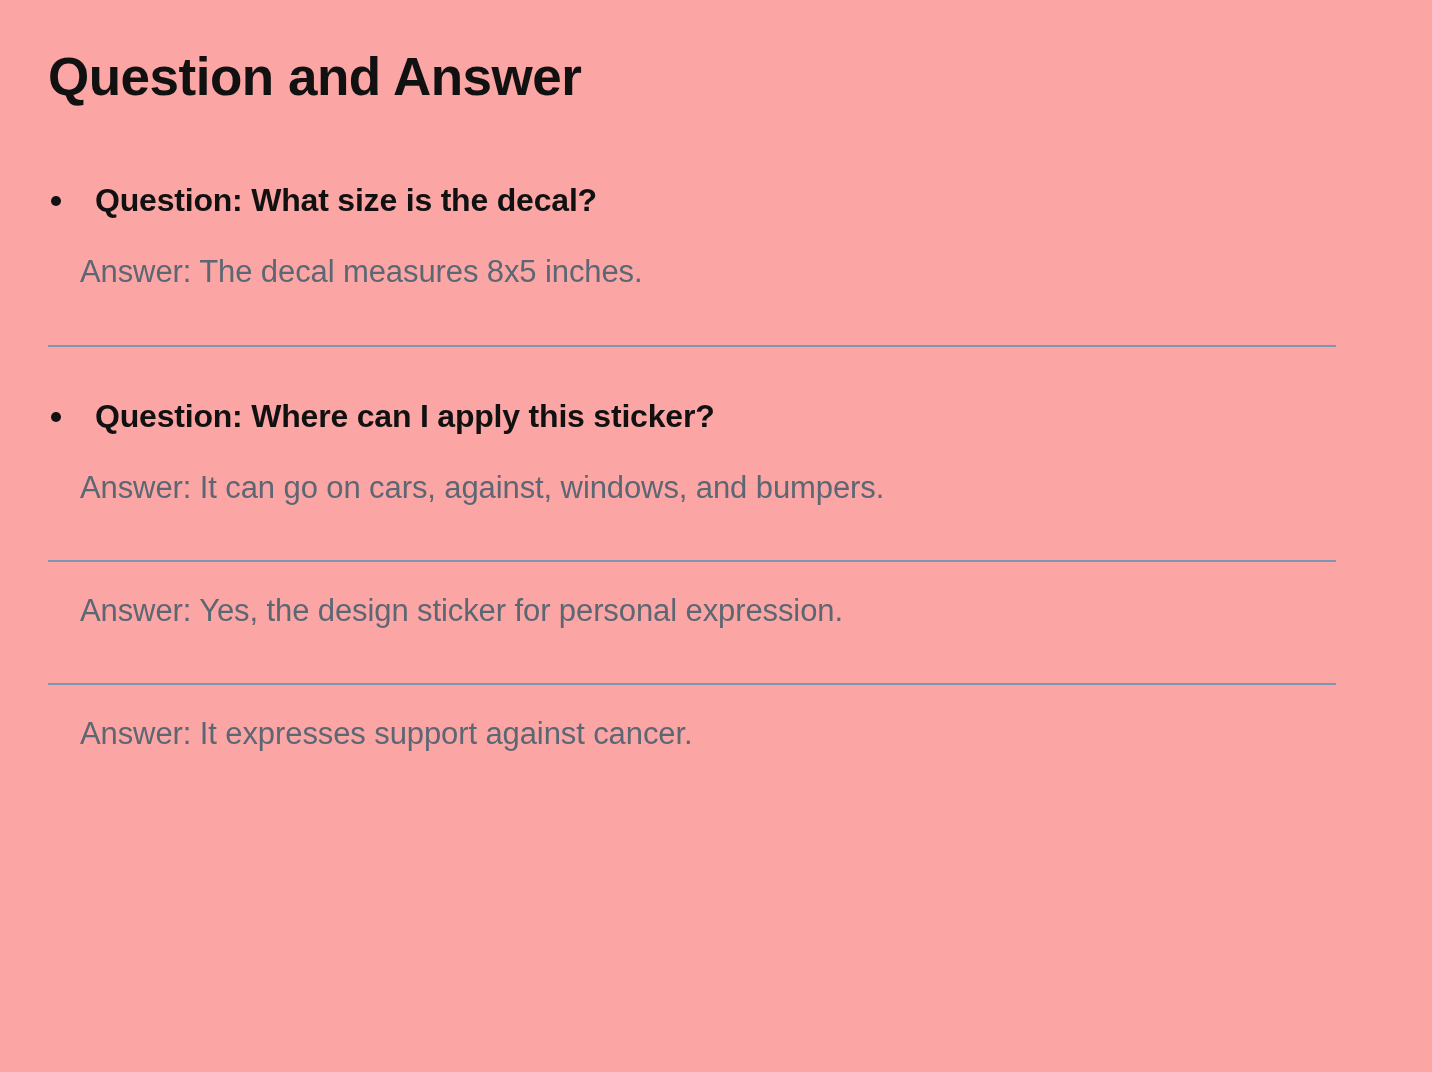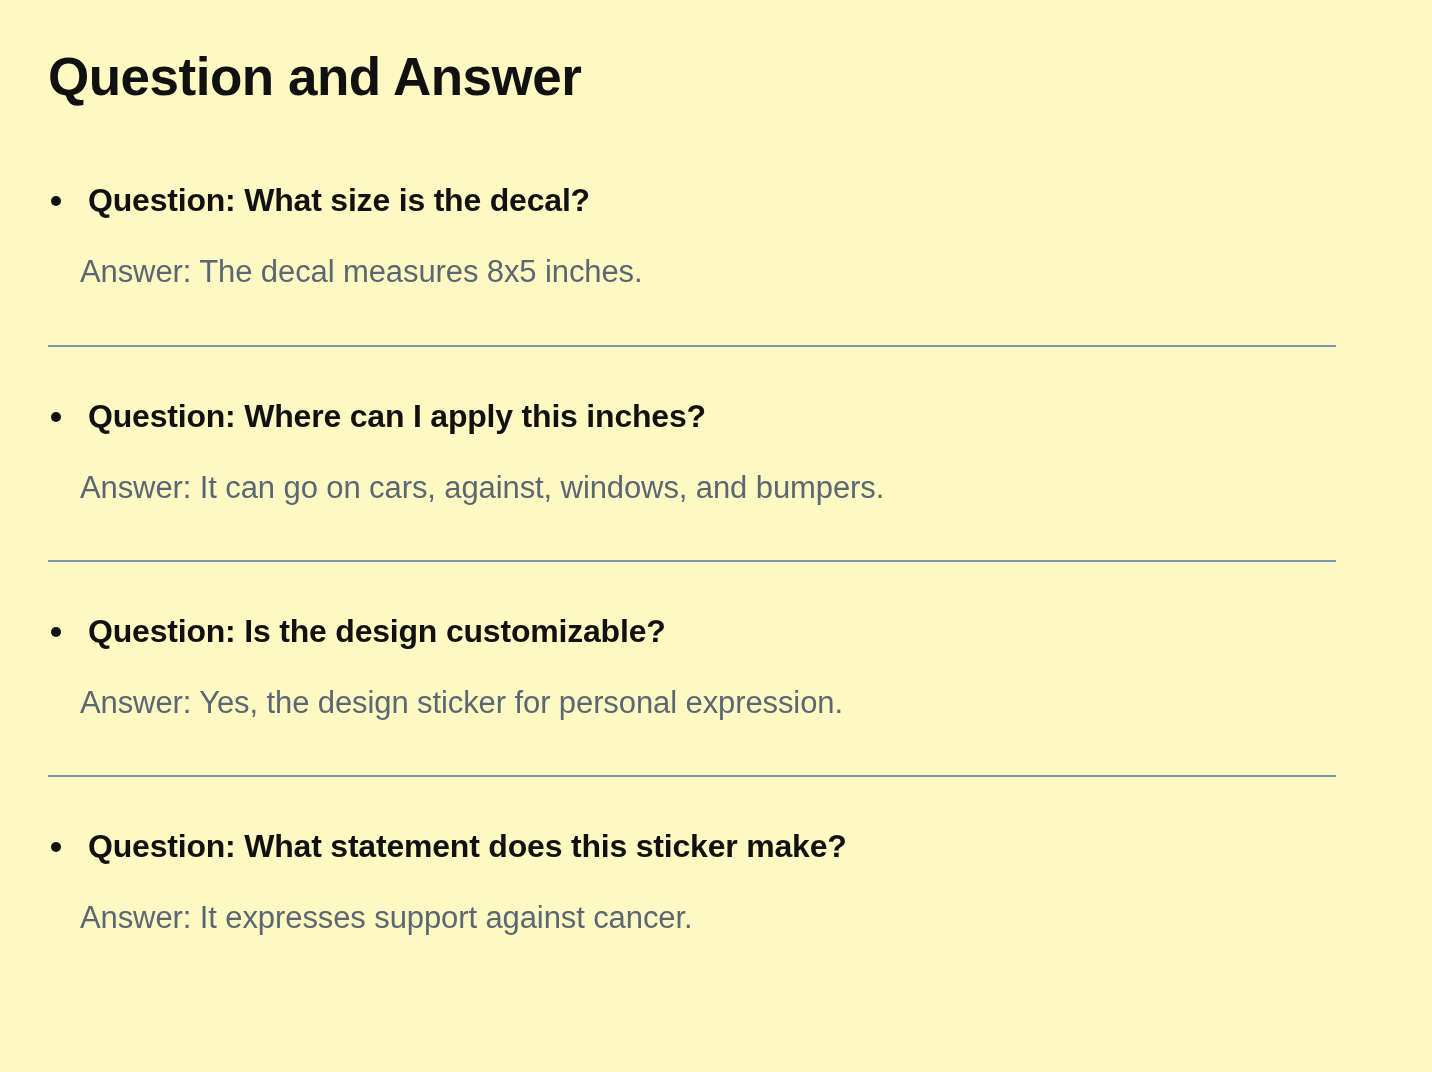--- a/index.html
+++ b/index.html
@@ -14,21 +14,21 @@
     background: #c3ddfc;
     font-family: "Liberation Sans", sans-serif;
     -webkit-font-smoothing: antialiased;
     overflow: hidden;
   }
 
   .qa-page {
     box-sizing: border-box;
     width: 1432px;
     height: 1072px;
-    background: #fef9c3;
+    background: #fca5a5;
     padding: 47px 48px 0 48px;
   }
 
   .qa-title {
     margin: 0 0 0 0;
     font-family: "Liberation Sans", sans-serif;
     font-size: 53px;
     font-weight: bold;
     line-height: 1.12;
     letter-spacing: -0.5px;
@@ -62,21 +62,21 @@
     position: absolute;
     left: 3px;
     top: 17px;
     width: 10px;
     height: 10px;
     border-radius: 50%;
     background: #111111;
   }
 
   .qa-question {
-    margin: 4px;
+    margin: 11px;
     font-family: "Liberation Sans", sans-serif;
     font-size: 32px;
     font-weight: bold;
     line-height: 1.35;
     letter-spacing: -0.2px;
     color: #111111;
   }
 
   .qa-answer {
     margin: 29px 0 0 32px;
@@ -117,38 +117,30 @@
         <span class="qa-bullet"></span>
         <p class="qa-question">Question: What size is the decal?</p>
       </div>
       <p class="qa-answer">Answer: The decal measures 8x5 inches.</p>
       <hr class="qa-divider">
     </li>
 
     <li class="qa-item">
       <div class="qa-question-row">
         <span class="qa-bullet"></span>
-        <p class="qa-question">Question: Where can I apply this inches?</p>
+        <p class="qa-question">Question: Where can I apply this sticker?</p>
       </div>
       <p class="qa-answer">Answer: It can go on cars, against, windows, and bumpers.</p>
       <hr class="qa-divider">
     </li>
 
     <li class="qa-item">
-      <div class="qa-question-row">
-        <span class="qa-bullet"></span>
-        <p class="qa-question">Question: Is the design customizable?</p>
-      </div>
       <p class="qa-answer">Answer: Yes, the design sticker for personal expression.</p>
       <hr class="qa-divider">
     </li>
 
     <li class="qa-item">
-      <div class="qa-question-row">
-        <span class="qa-bullet"></span>
-        <p class="qa-question">Question: What statement does this sticker make?</p>
-      </div>
       <p class="qa-answer">Answer: It expresses support against cancer.</p>
 
     </li>
 
   </ul>
 </div>
 
 </body></html>

